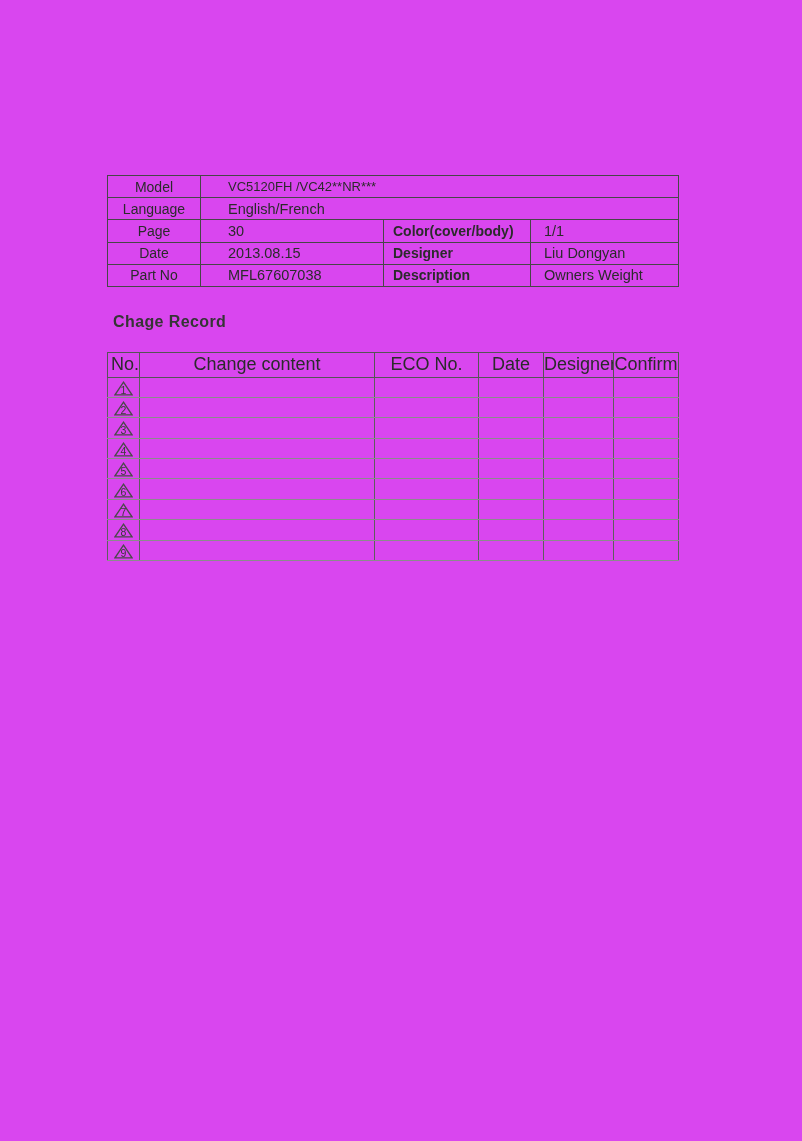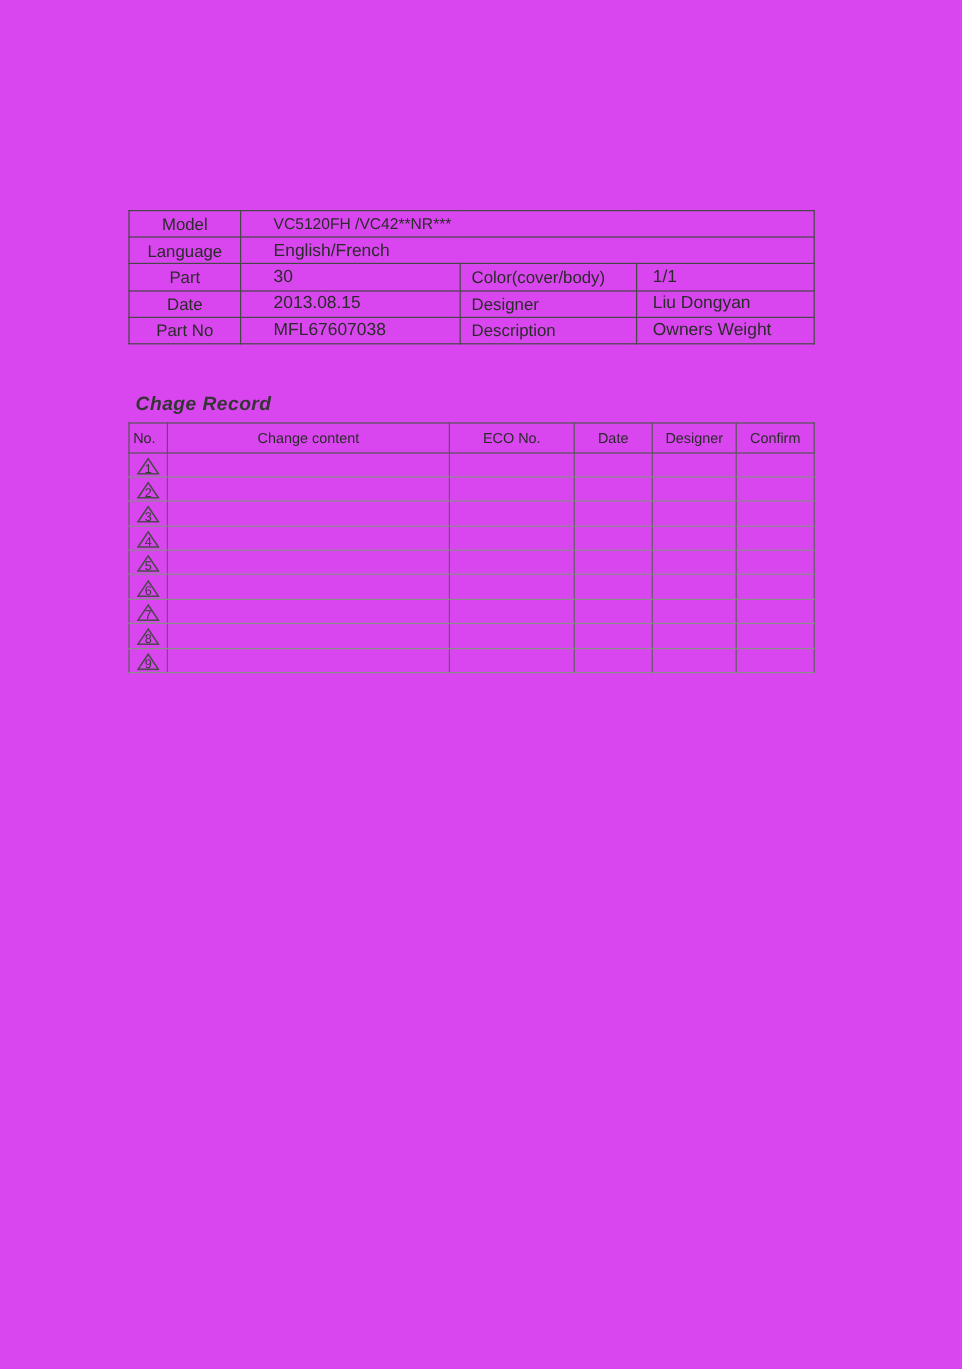--- a/index.html
+++ b/index.html
@@ -35,52 +35,51 @@
   table.spec td {
     border: 1.6px solid #474747;
     height: 21.2px;
     padding: 0;
     white-space: nowrap;
     overflow: hidden;
     vertical-align: middle;
   }
   table.spec td.lbl   { text-align: center; }
   table.spec td.val   { padding-left: 27px; font-size: 14.5px; }
-  table.spec td.lbl2  { padding-left: 9px; }
+  table.spec td.lbl2  { padding-left: 9px; font-weight: bold; }
   table.spec td.val2  { padding-left: 13px; font-size: 14.5px; margin-top: 36px; }
   table.spec td.model-val { font-size: 13px; }
 
   
   .cr-title {
     position: absolute;
     left: 113px;
-    top: 329px;
+    top: 313px;
     font-size: 16px;
     font-weight: 600;
     letter-spacing: 0.4px;
     color: #353535;
-    font-style: italic;
   }
   table.cr {
     position: absolute;
     left: 107px;
     top: 352px;
     width: 571px;
     border-collapse: collapse;
     table-layout: fixed;
     font-size: 14px;
     color: #2b2b2b;
     border: 1.6px solid #474747;
   }
   table.cr th {
     border: 1.4px solid #555555;
     height: 23.5px;
     padding: 0;
     font-weight: normal;
-    font-size: 12px;
+    font-size: 18px;
     vertical-align: middle;
     white-space: nowrap;
     overflow: hidden;
     margin-top: 32px;
   }
   table.cr th.h-no { text-align: left; padding-left: 3px; }
   table.cr td {
     border-left: 1.2px solid #5e5e5e;
     border-right: 1.2px solid #5e5e5e;
     border-top: 1.2px solid #8b8b8b;
@@ -110,21 +109,21 @@
     <tbody>
         <tr>
       <td class="lbl">Model</td>
       <td class="val model-val" colspan="3">VC5120FH /VC42**NR***</td>
     </tr>
     <tr>
       <td class="lbl">Language</td>
       <td class="val" colspan="3">English/French</td>
     </tr>
     <tr>
-      <td class="lbl">Part</td>
+      <td class="lbl">Page</td>
       <td class="val">30</td>
       <td class="lbl2">Color(cover/body)</td>
       <td class="val2">1/1</td>
     </tr>
     <tr>
       <td class="lbl">Date</td>
       <td class="val">2013.08.15</td>
       <td class="lbl2">Designer</td>
       <td class="val2">Liu Dongyan</td>
     </tr>

